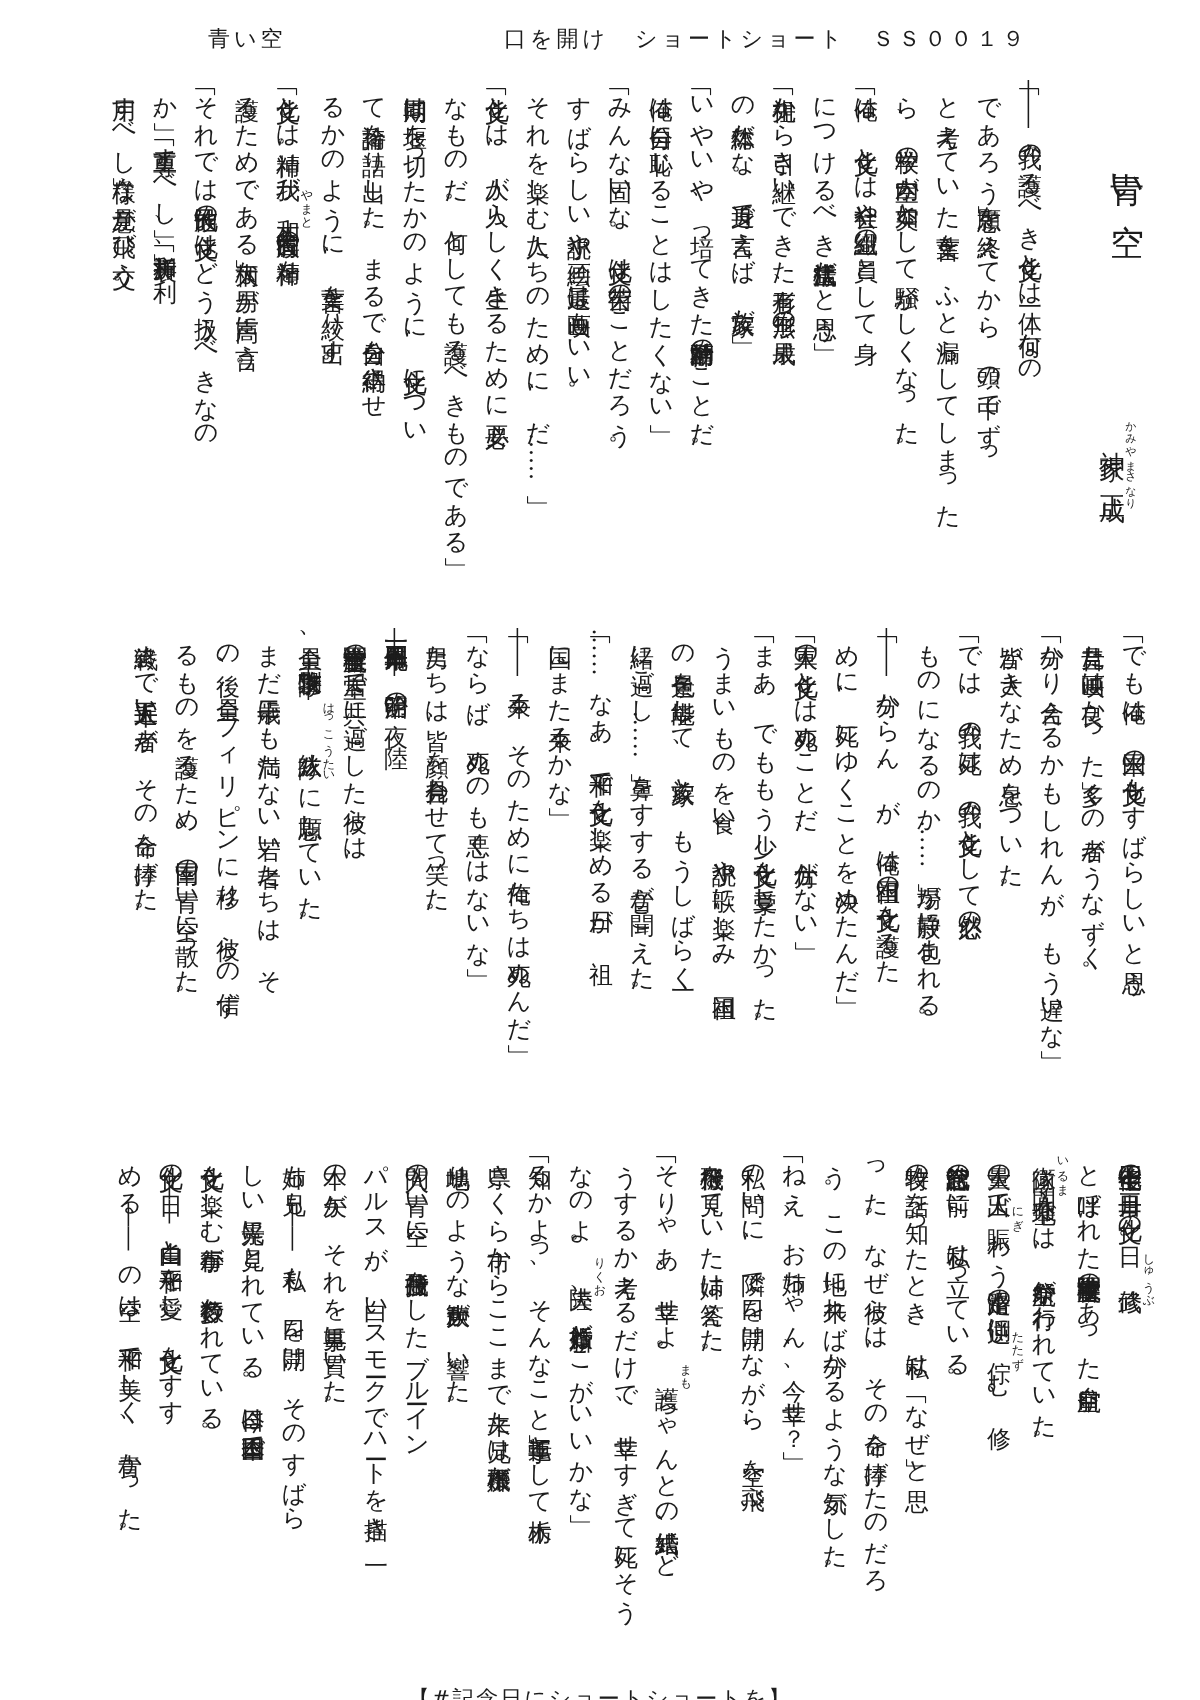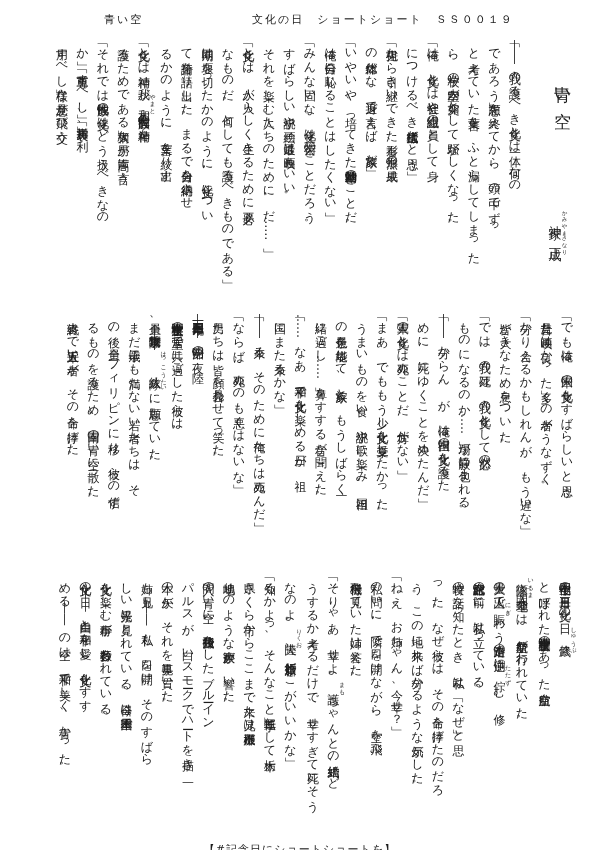--- a/index.html
+++ b/index.html
@@ -44,21 +44,21 @@
     text-align:center;font-size:11px;letter-spacing:1px;
   }
 </style>
 </head>
 <body>
 
 <div class="page">
 
   <div class="header">
     <span class="h-left">青い空</span>
-    <span class="h-center">文化の日　ショートショート　ＳＳ００１９</span>
+    <span class="h-center">口を開け　ショートショート　ＳＳ００１９</span>
   </div>
 
   <div class="band band-1">
     <div class="title-col">
       <div class="story-title">青い空</div>
       <div class="story-author"><ruby>神家<rt>かみや</rt></ruby><ruby>正成<rt>まさなり</rt></ruby></div>
     </div>
   <div class="vcol">「――我々の護るべき文化とは一体、何なの</div>
       <div class="vcol">であろう」志願を終えてから、頭の中でずっ</div>
       <div class="vcol">と考えていた言葉を、ふと漏らしてしまった</div>

